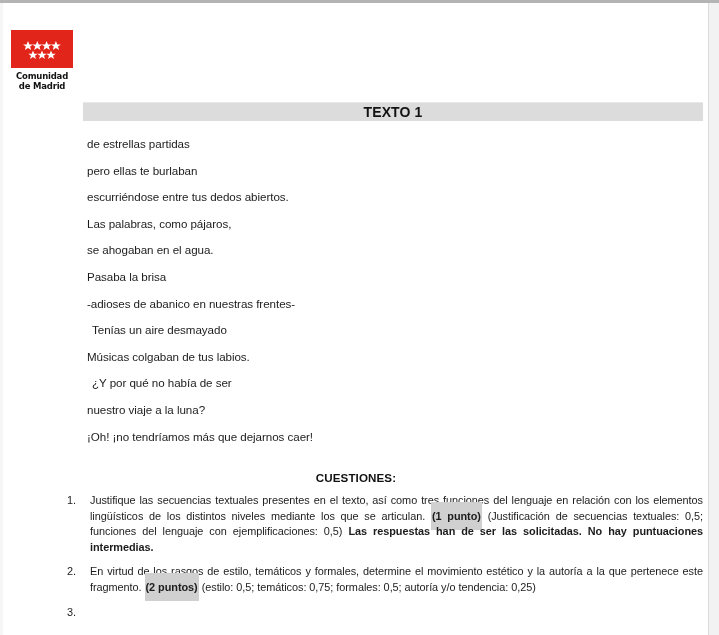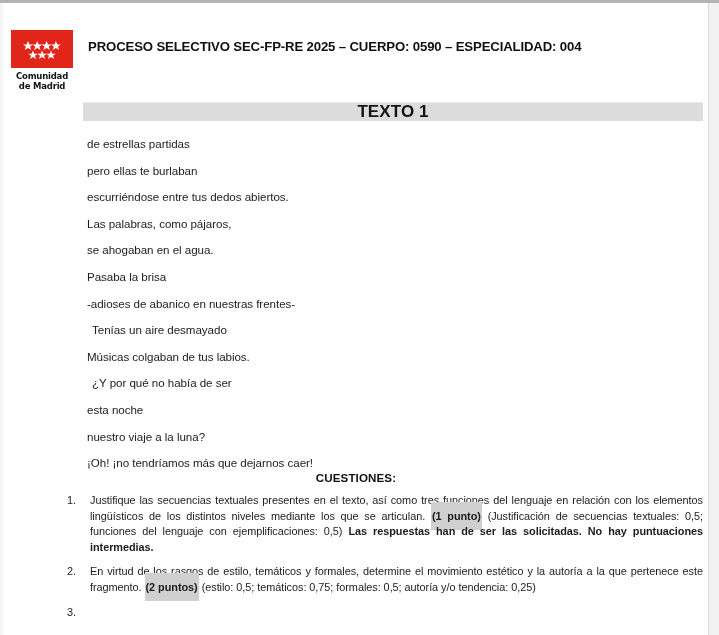--- a/index.html
+++ b/index.html
@@ -102,21 +102,21 @@
     top: 99px;
     width: 620px;
     height: 18px;
     background: #dcdcdc;
     border-top: 1px solid #e8e8e8;
     display: flex;
     align-items: center;
     justify-content: center;
   }
   .texto-banner-label {
-    font-size: 17px;
+    font-size: 14px;
     font-weight: bold;
     color: #131313;
     letter-spacing: 0.1px;
   }
 
   
   .poem {
     position: absolute;
     left: 84px;
     top: 128px;
@@ -202,39 +202,37 @@
             <polygon points="40,20.5 41.3,23.7 44.7,23.7 42,25.8 43,29 40,27 37,29 38,25.8 35.3,23.7 38.7,23.7"></polygon>
           </g>
         </svg>
       </div>
       <div class="logo-caption">
         <span>Comunidad</span><br>
         <span>de Madrid</span>
       </div>
     </div>
 
-    <div class="header-title">PROCESO SELECTIVO SEC-FP-RE 2025 – CUERPO: 0590 – ESPECIALIDAD: 004</div>
   </div>
 
   <div class="texto-banner">
     <span class="texto-banner-label">TEXTO 1</span>
   </div>
 
   <div class="poem">
       <div class="poem-line">de estrellas partidas</div>
       <div class="poem-line">pero ellas te burlaban</div>
       <div class="poem-line">escurriéndose entre tus dedos abiertos.</div>
       <div class="poem-line">Las palabras, como pájaros,</div>
       <div class="poem-line">se ahogaban en el agua.</div>
       <div class="poem-line">Pasaba la brisa</div>
       <div class="poem-line">-adioses de abanico en nuestras frentes-</div>
       <div class="poem-line indent">Tenías un aire desmayado</div>
       <div class="poem-line">Músicas colgaban de tus labios.</div>
       <div class="poem-line indent">¿Y por qué no había de ser</div>
-      <div class="poem-line">esta noche</div>
       <div class="poem-line">nuestro viaje a la luna?</div>
       <div class="poem-line">¡Oh! ¡no tendríamos más que dejarnos caer!</div>
     </div>
 
   <div class="cuestiones-title">CUESTIONES:</div>
 
   <div class="questions">
       <div class="question"><span class="q-num">1.</span><span class="q-body"><span>Justifique las secuencias textuales presentes en el texto, así como tres funciones del lenguaje en relación con los elementos lingüísticos de los distintos niveles mediante los que se articulan. </span><span class="hl">(1 punto)</span><span> (Justificación de secuencias textuales: 0,5; funciones del lenguaje con ejemplificaciones: 0,5) </span><b class="strong">Las respuestas han de ser las solicitadas. No hay puntuaciones intermedias.</b></span></div>
       <div class="question"><span class="q-num">2.</span><span class="q-body"><span>En virtud de los rasgos de estilo, temáticos y formales, determine el movimiento estético y la autoría a la que pertenece este fragmento. </span><span class="hl">(2 puntos)</span><span> (estilo: 0,5; temáticos: 0,75; formales: 0,5; autoría y/o tendencia: 0,25)</span></span></div>
       <div class="question"><span class="q-num">3.</span></div>

